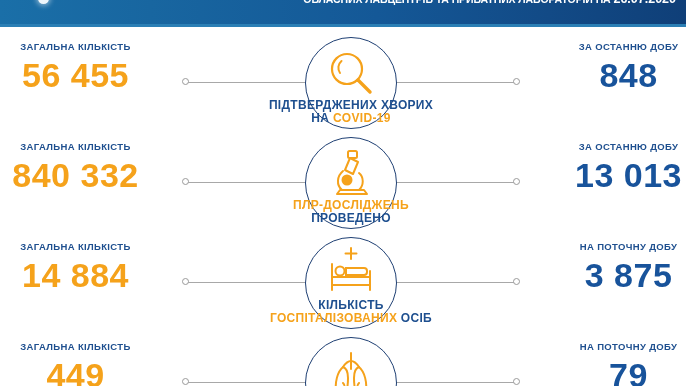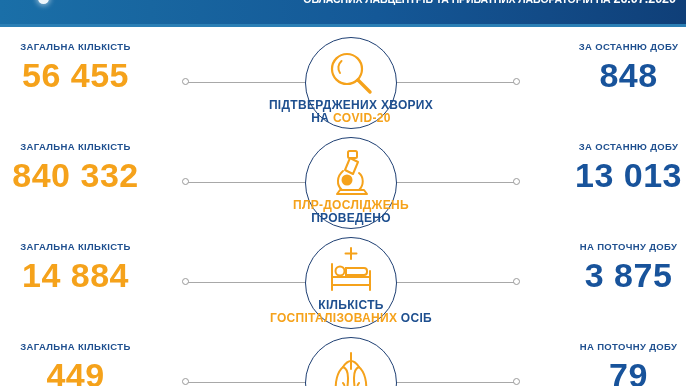--- a/index.html
+++ b/index.html
@@ -208,21 +208,21 @@
       <div class="medallion-ring"></div>
       <div class="medallion-art">
         <svg width="60" height="54" viewBox="0 0 60 54" fill="none">
           <circle cx="26" cy="22" r="15" stroke="#f5a21b" stroke-width="2.2"></circle>
           <path d="M19 26 a9 9 0 0 1 1.5 -12" stroke="#f5a21b" stroke-width="2" stroke-linecap="round" fill="none"></path>
           <line x1="37" y1="33" x2="49" y2="45" stroke="#f5a21b" stroke-width="3.4" stroke-linecap="round"></line>
         </svg>
       </div>
       <div class="caption">
         <div class="caption-line cl-blue">ПІДТВЕРДЖЕНИХ ХВОРИХ</div>
-        <div class="caption-line"><span class="cl-blue">НА </span><span class="cl-orange">COVID-20</span></div>
+        <div class="caption-line"><span class="cl-blue">НА </span><span class="cl-orange">COVID-19</span></div>
       </div>
     </div>
   </div>
 
   <div class="row row-1">
     <div class="connector"></div>
     <div class="node node-left"></div>
     <div class="node node-right"></div>
 
     <div class="stat stat-left">

